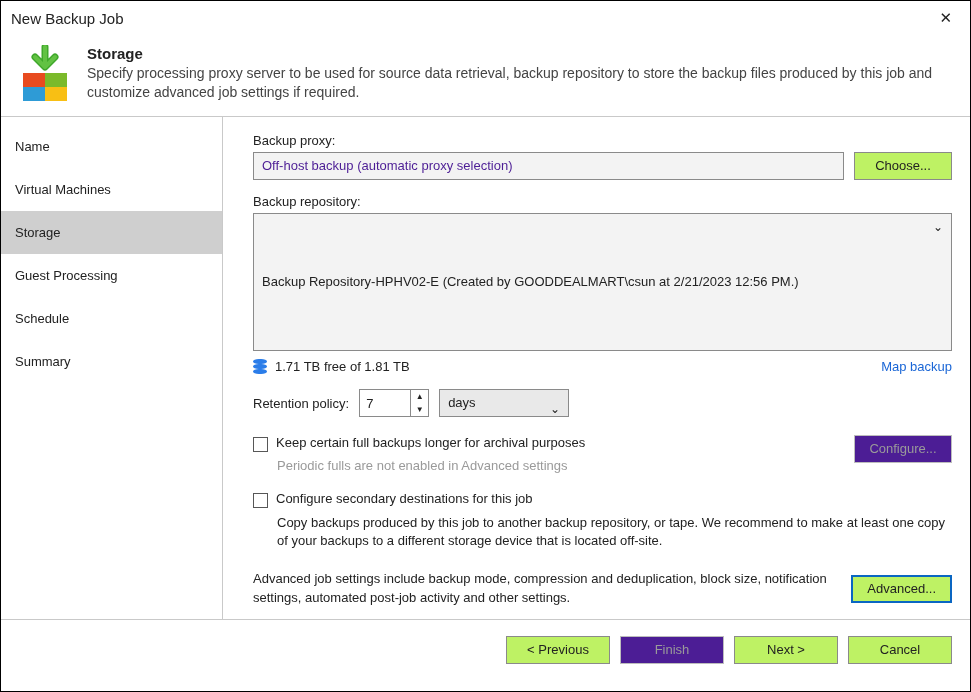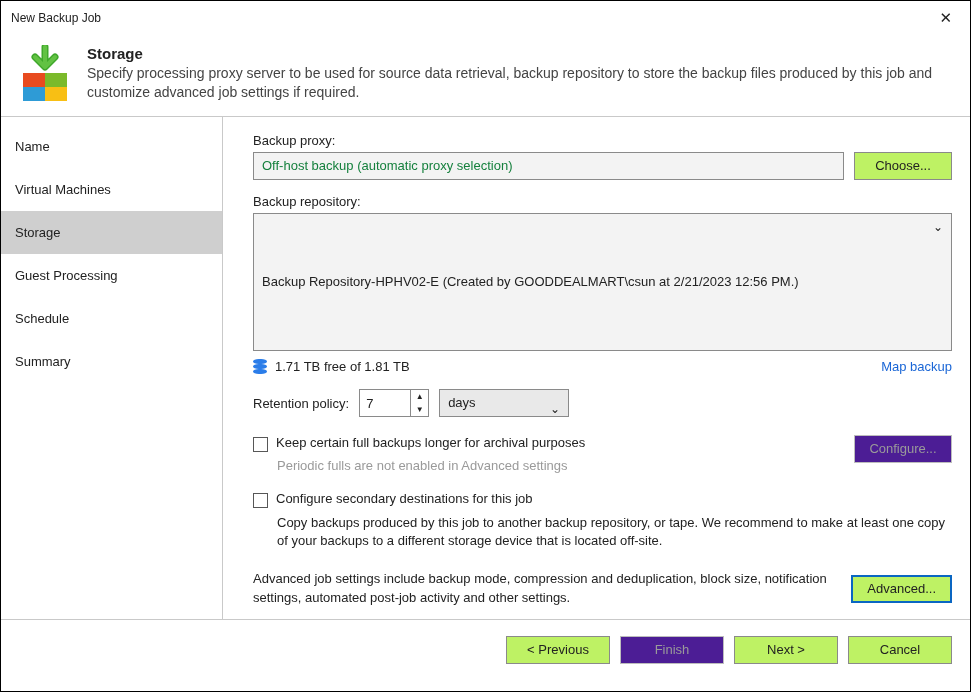--- a/index.html
+++ b/index.html
@@ -1,31 +1,31 @@
 <!DOCTYPE html>
 <html><head>
   <meta charset="utf-8">
   <style>
     *{box-sizing:border-box;margin:0;padding:0;font-family:"Segoe UI",Tahoma,Arial,sans-serif;font-size:13px;color:#222}
     body{width:971px;height:692px;background:#fff;position:relative;border:1px solid #000}
     .titlebar{height:34px;display:flex;align-items:center;padding:0 10px}
-    .titlebar-title{flex:1;font-size:12px}
+    .titlebar-title{flex:1;font-size:15px}
     .close-x{font-size:15px;font-weight:400;cursor:pointer;padding:4px 8px;font-family:Arial,sans-serif}
     .header{display:flex;padding:10px 16px 14px 16px;gap:14px;border-bottom:1px solid #c9c9c9}
     .header-icon{width:56px;height:56px;flex:0 0 56px;position:relative}
     .header-text .title{font-size:15px;font-weight:700;margin-bottom:2px}
     .header-text .desc{font-size:14px;color:#444;line-height:1.35}
     .body{display:flex;height:502px}
     .sidebar{width:222px;border-right:1px solid #c9c9c9;padding-top:8px;background:#fff}
     .sidebar-item{padding:14px 14px;cursor:pointer}
     .sidebar-item.active{background:#cfcfcf}
     .main{flex:1;padding:16px 18px 12px 30px;display:flex;flex-direction:column;position:relative}
     .field-label{margin-bottom:4px}
     .inline-row{display:flex;gap:10px;margin-bottom:14px;align-items:stretch}
-    .textbox{border:1px solid #8a8a8a;background:#f3f3f3;color:#15803d;height:28px;line-height:26px;padding:0 8px;flex:1}
+    .textbox{border:1px solid #8a8a8a;background:#f3f3f3;color:#4c1d95;height:28px;line-height:26px;padding:0 8px;flex:1}
     .combo{border:1px solid #8a8a8a;background:#f3f3f3;height:28px;display:flex;align-items:center;padding:0 8px;position:relative;flex:1}
     .combo .chev{position:absolute;right:8px;top:6px;font-size:12px}
     .btn{border:1px solid #8a8a8a;background:#bef264;height:28px;min-width:98px;padding:0 14px;text-align:center;line-height:26px;cursor:pointer}
     .btn-disabled{color:#9a9a9a;border-color:#bdbdbd;background:#4c1d95;cursor:default}
     .btn-primary{border:2px solid #0a66c2;line-height:24px}
     .freespace-row{display:flex;gap:8px;margin:8px 0 14px 0}
     .disk-icon{width:14px;height:16px;position:relative}
     .disk-icon .d{width:14px;height:5px;border-radius:50%/60%;background:#2b7de9;position:absolute}
     .disk-icon .d:nth-child(1){top:0}.disk-icon .d:nth-child(2){top:5px}.disk-icon .d:nth-child(3){top:10px}
     .map-link{margin-left:auto;color:#1a66d6;cursor:pointer}

